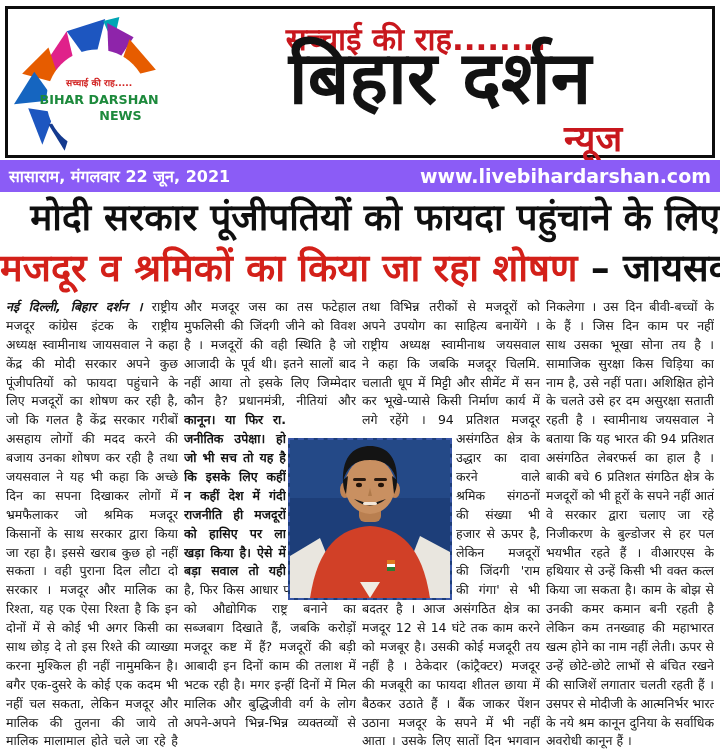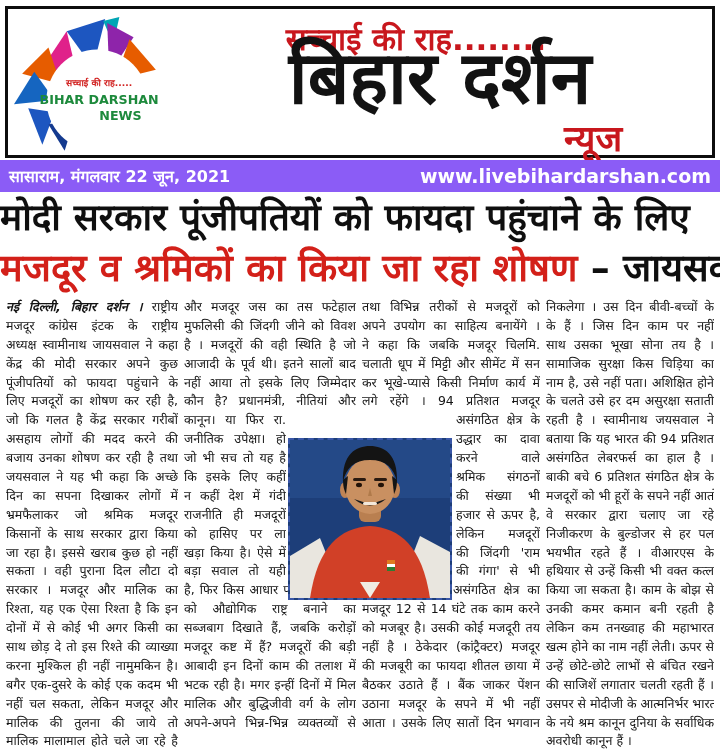--- a/index.html
+++ b/index.html
@@ -12,34 +12,34 @@
   .tagline{position:absolute;left:228px;top:8px;width:360px;font-size:31px;font-weight:bold;color:#c8171d;white-space:nowrap;text-align:center;}
   .main-title{position:absolute;left:158px;top:28px;width:548px;text-align:center;font-size:73px;line-height:82px;
               font-weight:bold;color:#121212;white-space:nowrap;}
   .subtitle{position:absolute;left:556px;top:104px;font-size:36px;font-weight:bold;color:#c8171d;}
   
   .datebar{position:absolute;left:0;top:160px;width:720px;height:32px;background:#8b5cf6;color:#fff;
            display:flex;justify-content:space-between;align-items:center;padding:0 9px;}
   .datebar .date{font-size:16px;font-weight:bold;}
   .datebar .site{font-size:19px;font-weight:bold;}
   
-  .headline{position:absolute;left:0;top:194px;width:720px;text-align:left;font-size:37px;line-height:48px;
+  .headline{position:absolute;left:0;top:194px;width:720px;text-align:right;font-size:37px;line-height:48px;
             font-weight:bold;color:#0f0f0f;white-space:nowrap;}
   .subheadline{position:absolute;left:0;top:242px;width:720px;text-align:center;font-size:38px;line-height:52px;
                font-weight:bold;white-space:nowrap;}
   .subheadline .red{color:#d32019;}
   .subheadline .black{color:#0f0f0f;}
   
   .col{position:absolute;top:298px;font-size:12.5px;font-weight:500;}
   .col-1{left:6px;width:172px;}
   .col-2{left:184px;width:172px;}
   .col-3{left:362px;width:178px;}
   .col-4{left:546px;width:168px;}
   .seg{width:100%;}
-  .seg.narrow-left{width:102px;}
+  .seg.narrow-left{width:102px;font-weight:bold;}
   .seg.narrow-right{width:84px;margin-left:auto;}
   .line{height:18.9px;line-height:18.9px;overflow:hidden;text-align:justify;text-align-last:justify;white-space:nowrap;}
   .line.left-last{text-align:center;text-align-last:left;}
   .line b{font-weight:bold;font-style:italic;}
   
   .photo{position:absolute;left:288px;top:438px;width:164px;height:162px;border:2px dashed #3a57a8;background:#1d3e79;z-index:5;}
   .photo svg{display:block;width:100%;height:100%;}
 </style>
 </head>
 <body>
@@ -138,20 +138,21 @@
           <div class="line">आबादी इन दिनों काम की तलाश में</div>
           <div class="line">भटक रही है। मगर इन्हीं दिनों में मिल</div>
           <div class="line">मालिक और बुद्धिजीवी वर्ग के लोग</div>
           <div class="line">अपने-अपने भिन्न-भिन्न व्यक्तव्यों से</div>
         </div>
       </div>
     <div class="col col-3">
         <div class="seg full">
           <div class="line">तथा विभिन्न तरीकों से मजदूरों को</div>
           <div class="line">अपने उपयोग का साहित्य बनायेंगे ।</div>
+          <div class="line">राष्ट्रीय अध्यक्ष स्वामीनाथ जयसवाल</div>
           <div class="line">ने कहा कि जबकि मजदूर चिलमि.</div>
           <div class="line">चलाती धूप में मिट्टी और सीमेंट में सन</div>
           <div class="line">कर भूखे-प्यासे किसी निर्माण कार्य में</div>
           <div class="line">लगे रहेंगे । 94 प्रतिशत मजदूर</div>
         </div>
         <div class="seg narrow-right">
           <div class="line">असंगठित क्षेत्र के</div>
           <div class="line">उद्धार का दावा</div>
           <div class="line">करने वाले</div>
           <div class="line">श्रमिक संगठनों</div>

